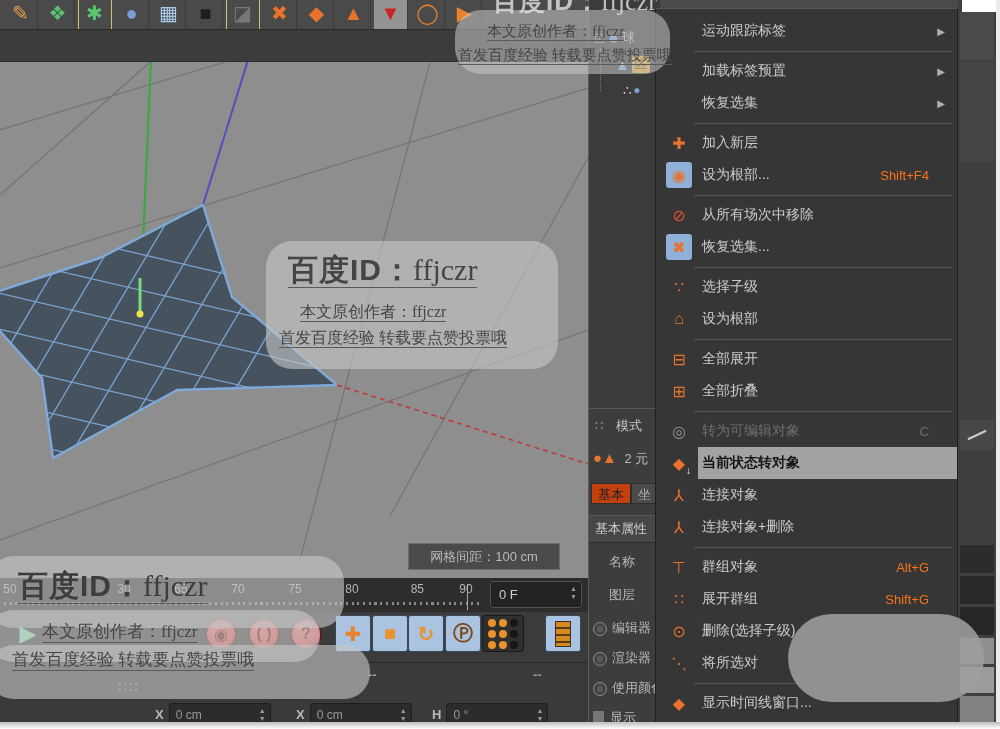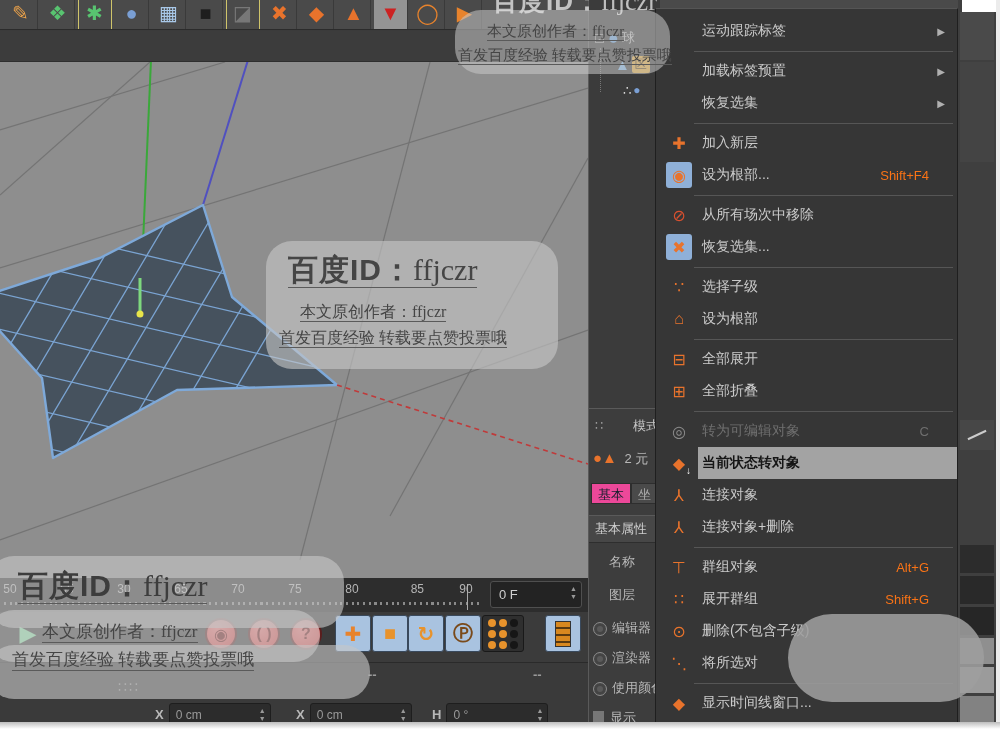--- a/index.html
+++ b/index.html
@@ -34,21 +34,21 @@
             border-radius:2px; margin-left:2px; }
   #attr-panel { position:absolute; left:588px; top:408px; width:72px; height:321px;
                 background:#3d3d3d; border-top:1px solid #5a5a5a; border-left:1px solid #5a5a5a;
                 z-index:3; overflow:hidden; color:#c0c0c0; }
   .ap-row { position:absolute; left:0; width:120px; font-size:13px; color:#b8b8b8; }
   .ap-radio { display:inline-block; width:14px; height:14px; border-radius:50%;
               background:#5a5a5a; border:1px solid #8a8a8a; box-shadow:inset 0 0 0 3px #444;
               vertical-align:middle; margin-right:5px; }
   .ap-tab { display:inline-block; height:21px; padding:2px 6px; font-size:13px;
             background:#4a4a4a; color:#aaa; border:1px solid #2e2e2e; }
-  .ap-tab.active { background:#ec4899; color:#16202e; }
+  .ap-tab.active { background:#c2410c; color:#16202e; }
 
   
   #timeline { position:absolute; left:0; top:578px; width:588px; height:34px;
               background:#2d2d2d; z-index:1; }
   .tl-num { position:absolute; top:4px; width:30px; text-align:center;
             color:#b5b5b5; font-size:12px; }
   #tl-ticks { position:absolute; left:4px; top:24px; width:478px; height:3px;
               background:repeating-linear-gradient(90deg,#8a8a8a 0 2px,transparent 2px 5.7px); }
   #tl-cursor { position:absolute; left:467px; top:6px; width:1px; height:26px; background:#aaa; }
   #frame-field { position:absolute; left:490px; top:3px; width:92px; height:27px;
@@ -178,20 +178,21 @@
           <line x1="-40" y1="222" x2="380" y2="320"></line>
           <line x1="-40" y1="258" x2="380" y2="356"></line>
           <line x1="-40" y1="294" x2="380" y2="392"></line>
           <line x1="-40" y1="330" x2="380" y2="428"></line>
           <line x1="-40" y1="366" x2="380" y2="464"></line>
         </g>
       <line x1="337" y1="323" x2="588" y2="402" stroke="#c03a3a" stroke-width="1.6" stroke-dasharray="5,4"></line>
       <line x1="140" y1="216" x2="140" y2="252" stroke="#7ed87e" stroke-width="3"></line>
       <circle cx="140" cy="252" r="3.5" fill="#e8e44a"></circle>
     </svg>
+    <div id="grid-label">网格间距：100 cm</div>
   </div>
 
   <div id="obj-mgr">
     <div class="om-row" style="top:26px;">
       <span style="margin-left:6px;width:9px;height:9px;border:1px solid #8a8a8a;font-size:8px;line-height:7px;color:#ccc;text-align:center;">-</span>
       <span style="color:#6aa0d8;font-size:18px;margin-left:4px;">●</span>
       <span style="margin-left:3px;">球</span>
     </div>
     <div class="om-row" style="top:52px;">
       <span style="margin-left:26px;color:#7ab0e0;font-size:15px;">▲</span>
@@ -200,21 +201,21 @@
     <div class="om-row" style="top:78px;">
       <span style="margin-left:34px;color:#d8d8d8;font-size:13px;">∴</span>
       <span style="color:#7a9fd4;font-size:12px;margin-left:2px;">●</span>
     </div>
     <div style="position:absolute;left:11px;top:48px;width:1px;height:44px;border-left:1px dotted #777;"></div>
   </div>
 
   <div id="attr-panel">
     <div class="ap-row" style="top:8px;left:6px;color:#999;font-size:13px;">
       <span style="letter-spacing:1px;">∷</span>
-      <span style="color:#c8c8c8;margin-left:25px;">模式</span>
+      <span style="color:#c8c8c8;margin-left:8px;">模式</span>
     </div>
     <div class="ap-row" style="top:40px;left:4px;">
       <span style="color:#e8732c;font-size:15px;">●▲</span>
       <span style="margin-left:4px;">2 元</span>
     </div>
     <div class="ap-row" style="top:74px;left:2px;">
       <span class="ap-tab active">基本</span><span class="ap-tab">坐</span>
     </div>
     <div class="ap-row" style="top:106px;left:0;width:72px;background:#474747;border-top:1px solid #5a5a5a;border-bottom:1px solid #2e2e2e;padding:4px 0 4px 6px;color:#cfcfcf;">基本属性</div>
     <div id="ap-rows">
@@ -376,21 +377,21 @@
         <span class="lb">群组对象</span>
         <span class="sc">Alt+G</span>
       </div>
       <div class="mi">
         <span class="ic" style="color: rgb(232, 115, 44);">∷</span>
         <span class="lb">展开群组</span>
         <span class="sc">Shift+G</span>
       </div>
       <div class="mi">
         <span class="ic" style="color: rgb(232, 115, 44);">⊙</span>
-        <span class="lb">删除(不包含子级)</span>
+        <span class="lb">删除(选择子级)</span>
       </div>
       <div class="mi">
         <span class="ic" style="color: rgb(232, 115, 44);">⋱</span>
         <span class="lb">将所选对</span>
       </div>
       <div class="msep"></div>
       <div class="mi">
         <span class="ic" style="color: rgb(232, 115, 44);">◆</span>
         <span class="lb">显示时间线窗口...</span>
       </div>

